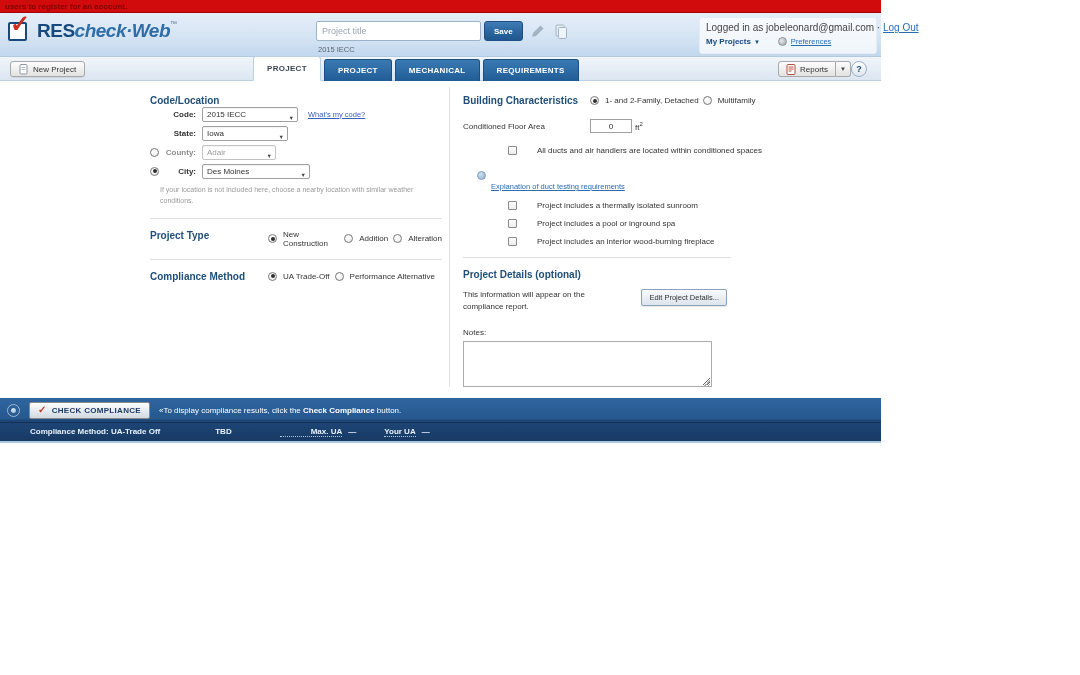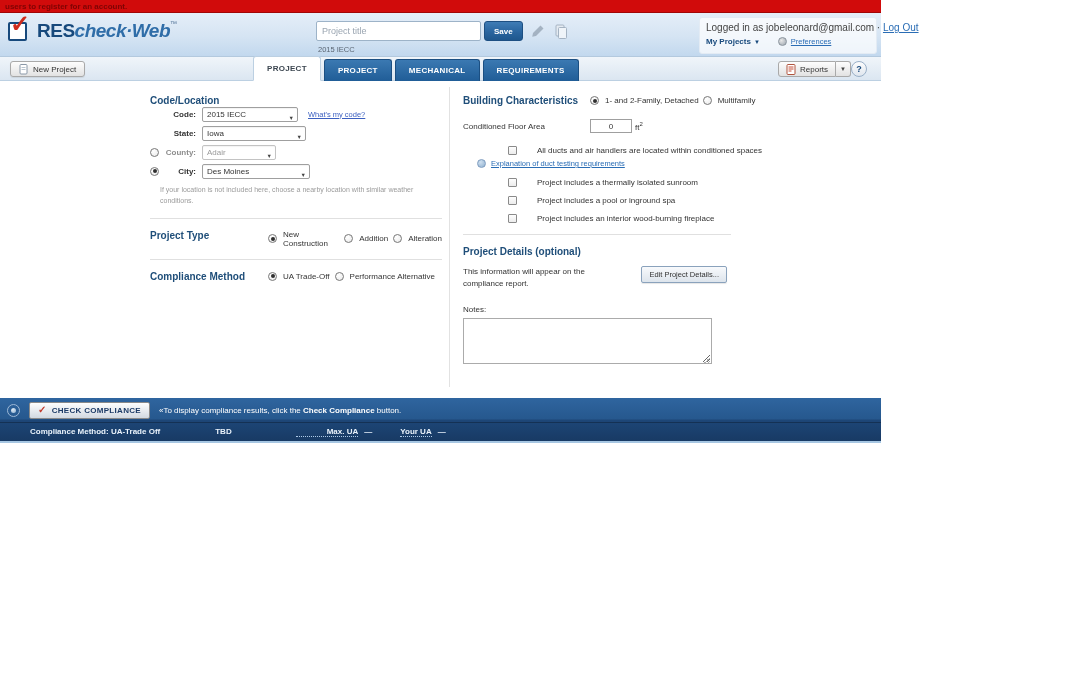--- a/index.html
+++ b/index.html
@@ -82,21 +82,21 @@
 
   .frow { display:flex; align-items:center; margin-bottom:3px; height:16px; }
   .rslot { width:10px; display:flex; align-items:center; }
   .flabel { width:36px; text-align:right; font-size:8px; font-weight:bold; color:#333; margin-right:6px; }
   .flabel.dis { color:#8d8d8d; }
   .select { position:relative; height:15px; background:#fff; border:1px solid #9f9f9f; border-radius:2px;
     font-size:8px; color:#333; line-height:13px; padding:0 13px 0 4px; cursor:pointer;
     box-shadow:inset 0 1px 1px rgba(0,0,0,.05); white-space:nowrap; overflow:hidden; }
   .select .sc { position:absolute; right:3px; top:4px; font-size:5.5px; color:#444; }
   .select.dis { color:#9a9a9a; border-color:#c3c3c3; }
-  .w-code{width:96px;} .w-state{width:104px;} .w-city{width:108px;} .w-county{width:74px;}
+  .w-code{width:96px;} .w-state{width:86px;} .w-city{width:108px;} .w-county{width:74px;}
   .mini-link { margin-left:10px; font-size:7.5px; color:#3b5fc0; text-decoration:underline; cursor:pointer; white-space:nowrap; }
   .loc-note { margin:6px 0 0 10px; width:274px; font-size:7px; line-height:1.55; color:#9b9b9b; }
 
   .radio { width:9px; height:9px; border:1px solid #787878; border-radius:50%;
     background:radial-gradient(circle at 35% 30%, #ffffff, #e9e9e9);
     display:inline-flex; align-items:center; justify-content:center; flex:0 0 auto; cursor:pointer; }
   .radio.sel::after { content:''; width:4px; height:4px; border-radius:50%; background:#2f2f2f; }
   .checkbox { width:9px; height:9px; border:1px solid #8a8a8a; border-radius:1px;
     background:linear-gradient(180deg,#fdfdfd,#ececec); flex:0 0 auto; cursor:pointer; }
 
@@ -108,21 +108,21 @@
   .bc-head { width:121px; flex:0 0 auto; margin-right:6px; }
   .cfa-row { display:flex; align-items:center; margin-top:13px; font-size:8px; color:#333; }
   .cfa-input { width:42px; height:14px; border:1px solid #9f9f9f; text-align:center; font-size:8px;
     color:#333; margin-right:3px; font-family:"Liberation Sans",sans-serif; }
   sup.ft2 { font-size:6px; }
 
   .chk-row { display:flex; align-items:center; gap:20px; font-size:8px; color:#333; margin-bottom:9px;margin-left:45px; }
   .duct-link-row { display:flex; align-items:center; gap:5px; margin:-5px 0 10px 14px; }
   .info-dot { width:9px; height:9px; border-radius:50%; border:1px solid #7f9dc0;
     background:radial-gradient(circle at 35% 30%, #cfe0f0, #8fb0cf); flex:0 0 auto; }
-  .duct-link { font-size:7.5px; color:#2a6db5; text-decoration:underline; cursor:pointer; }
+  .duct-link { font-size:7.5px; color:#2a6db5; text-decoration:underline; cursor:pointer;margin-top:23px; }
 
   .pd-row { display:flex; justify-content:space-between; align-items:flex-start; width:264px; margin-top:9px; }
   .pd-desc { width:162px; font-size:8px; color:#333; line-height:1.5; }
   .edit-btn { padding:3px 7px; font-size:7.5px; color:#333;
     background:linear-gradient(180deg,#f8fafc,#dde4ec); border:1px solid #8aa2bc; border-radius:2px;
     cursor:pointer; box-shadow:0 1px 1px rgba(0,0,0,.1); white-space:nowrap; }
   .notes-label { margin-top:15px; font-size:8px; color:#333; }
   .notes-wrap { position:relative; margin-top:4px; width:249px; }
   .notes-ta { width:249px; height:46px; border:1px solid #ababab; resize:both; font-size:8px;
     font-family:"Liberation Sans",sans-serif; }
@@ -141,21 +141,21 @@
     background:radial-gradient(circle at 35% 30%, #dfeaf5, #8fb0cf); }
   .cc-btn { display:flex; align-items:center; gap:5px; height:17px; padding:0 8px;
     background:linear-gradient(180deg,#fefefe,#d2d9e1); border:1px solid #8a8a8a; border-radius:2px;
     font-size:8px; font-weight:bold; color:#1b3a66; letter-spacing:.3px; cursor:pointer; }
   .cc-check { color:#c0392b; font-size:10px; font-weight:bold; line-height:1; }
   .f-msg { font-size:8px; color:#fff; }
   .f-msg b { font-weight:bold; }
   .f-row2 { display:flex; align-items:center; height:17px; padding-left:30px; font-size:8px; color:#e9f2fb;font-weight:bold; }
   .f-item { white-space:nowrap; }
   .dotted-u { border-bottom:1px dotted #aecbe8; }
-  .gap55{margin-left:55px;} .gap40{margin-left:64px;padding-left:31px;} .gap28{margin-left:28px;} .gap6{margin-left:6px;}
+  .gap55{margin-left:55px;} .gap40{margin-left:48px;padding-left:31px;} .gap28{margin-left:28px;} .gap6{margin-left:6px;}
 </style>
 </head>
 <body>
 
 <div class="app">
 
   <div class="banner">
     <span>users to register for an account.</span>
   </div>
 

